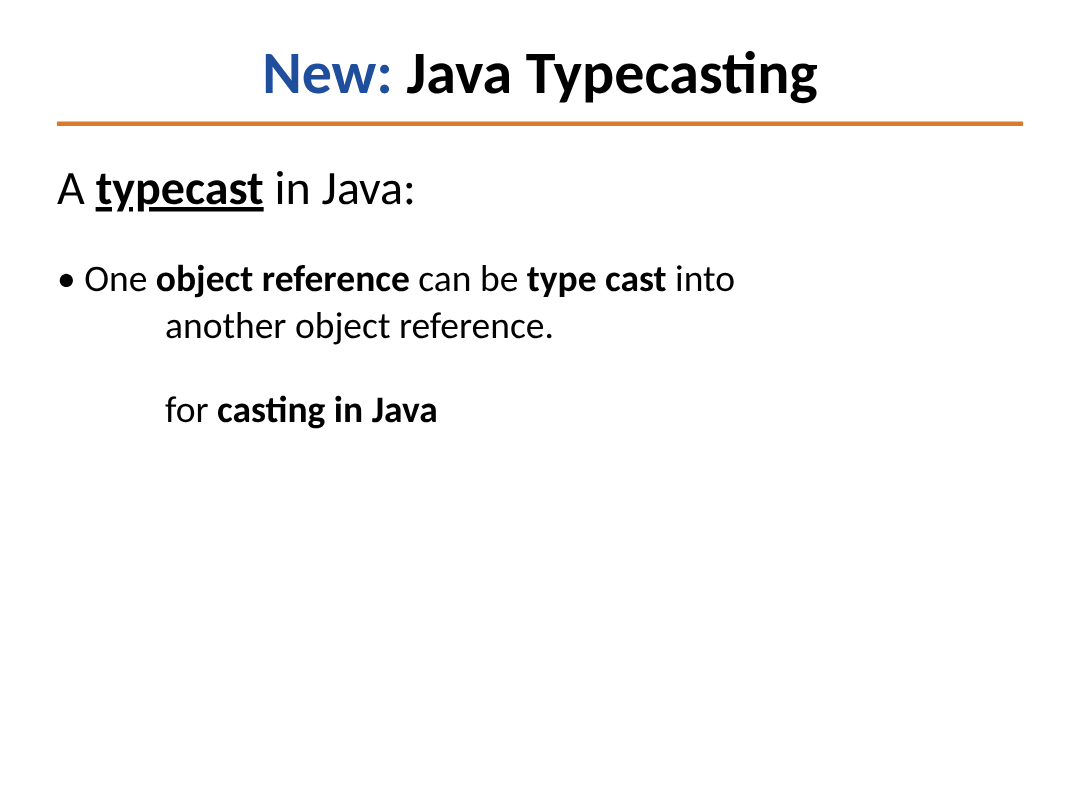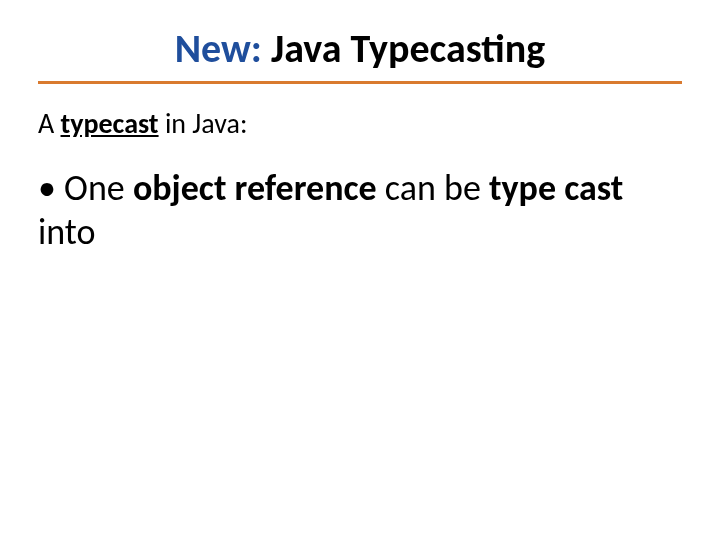--- a/index.html
+++ b/index.html
@@ -26,32 +26,32 @@
   }
   .title .new {
     color: #1f4e9c;
   }
   .rule {
     border: none;
     border-top: 3px solid #d97a2f;
     margin: 0 0 22px 0;
   }
   .intro {
-    font-size: 28px;
+    font-size: 32px;
     margin-bottom: 26px;
   }
   .intro .u {
     text-decoration: underline;
     font-weight: 700;
   }
   .bullets {
     list-style: none;
     padding: 0;
     margin: 0;
-    font-size: 36px;
+    font-size: 25px;
   }
   .bullets li {
     margin-bottom: 26px;
     line-height: 1.22;
   }
   .bullet-line1 {
     display: block;
   }
   .bullet-cont {
     display: block;
@@ -72,20 +72,24 @@
 
   <div class="intro">
     <span>A </span><span class="u">typecast</span><span> in Java:</span>
   </div>
 
   <ul class="bullets">
     <li>
       <span class="bullet-line1">
         <span>• One </span><span class="b">object reference</span><span> can be </span><span class="b">type cast</span><span> into</span>
       </span>
+      <span class="bullet-cont">another object reference.</span>
     </li>
     <li>
     </li>
     <li>
+      <span class="bullet-cont">
+        <span>for </span><span class="b">casting in Java</span>
+      </span>
     </li>
   </ul>
 
 </div>
 
 </body></html>

